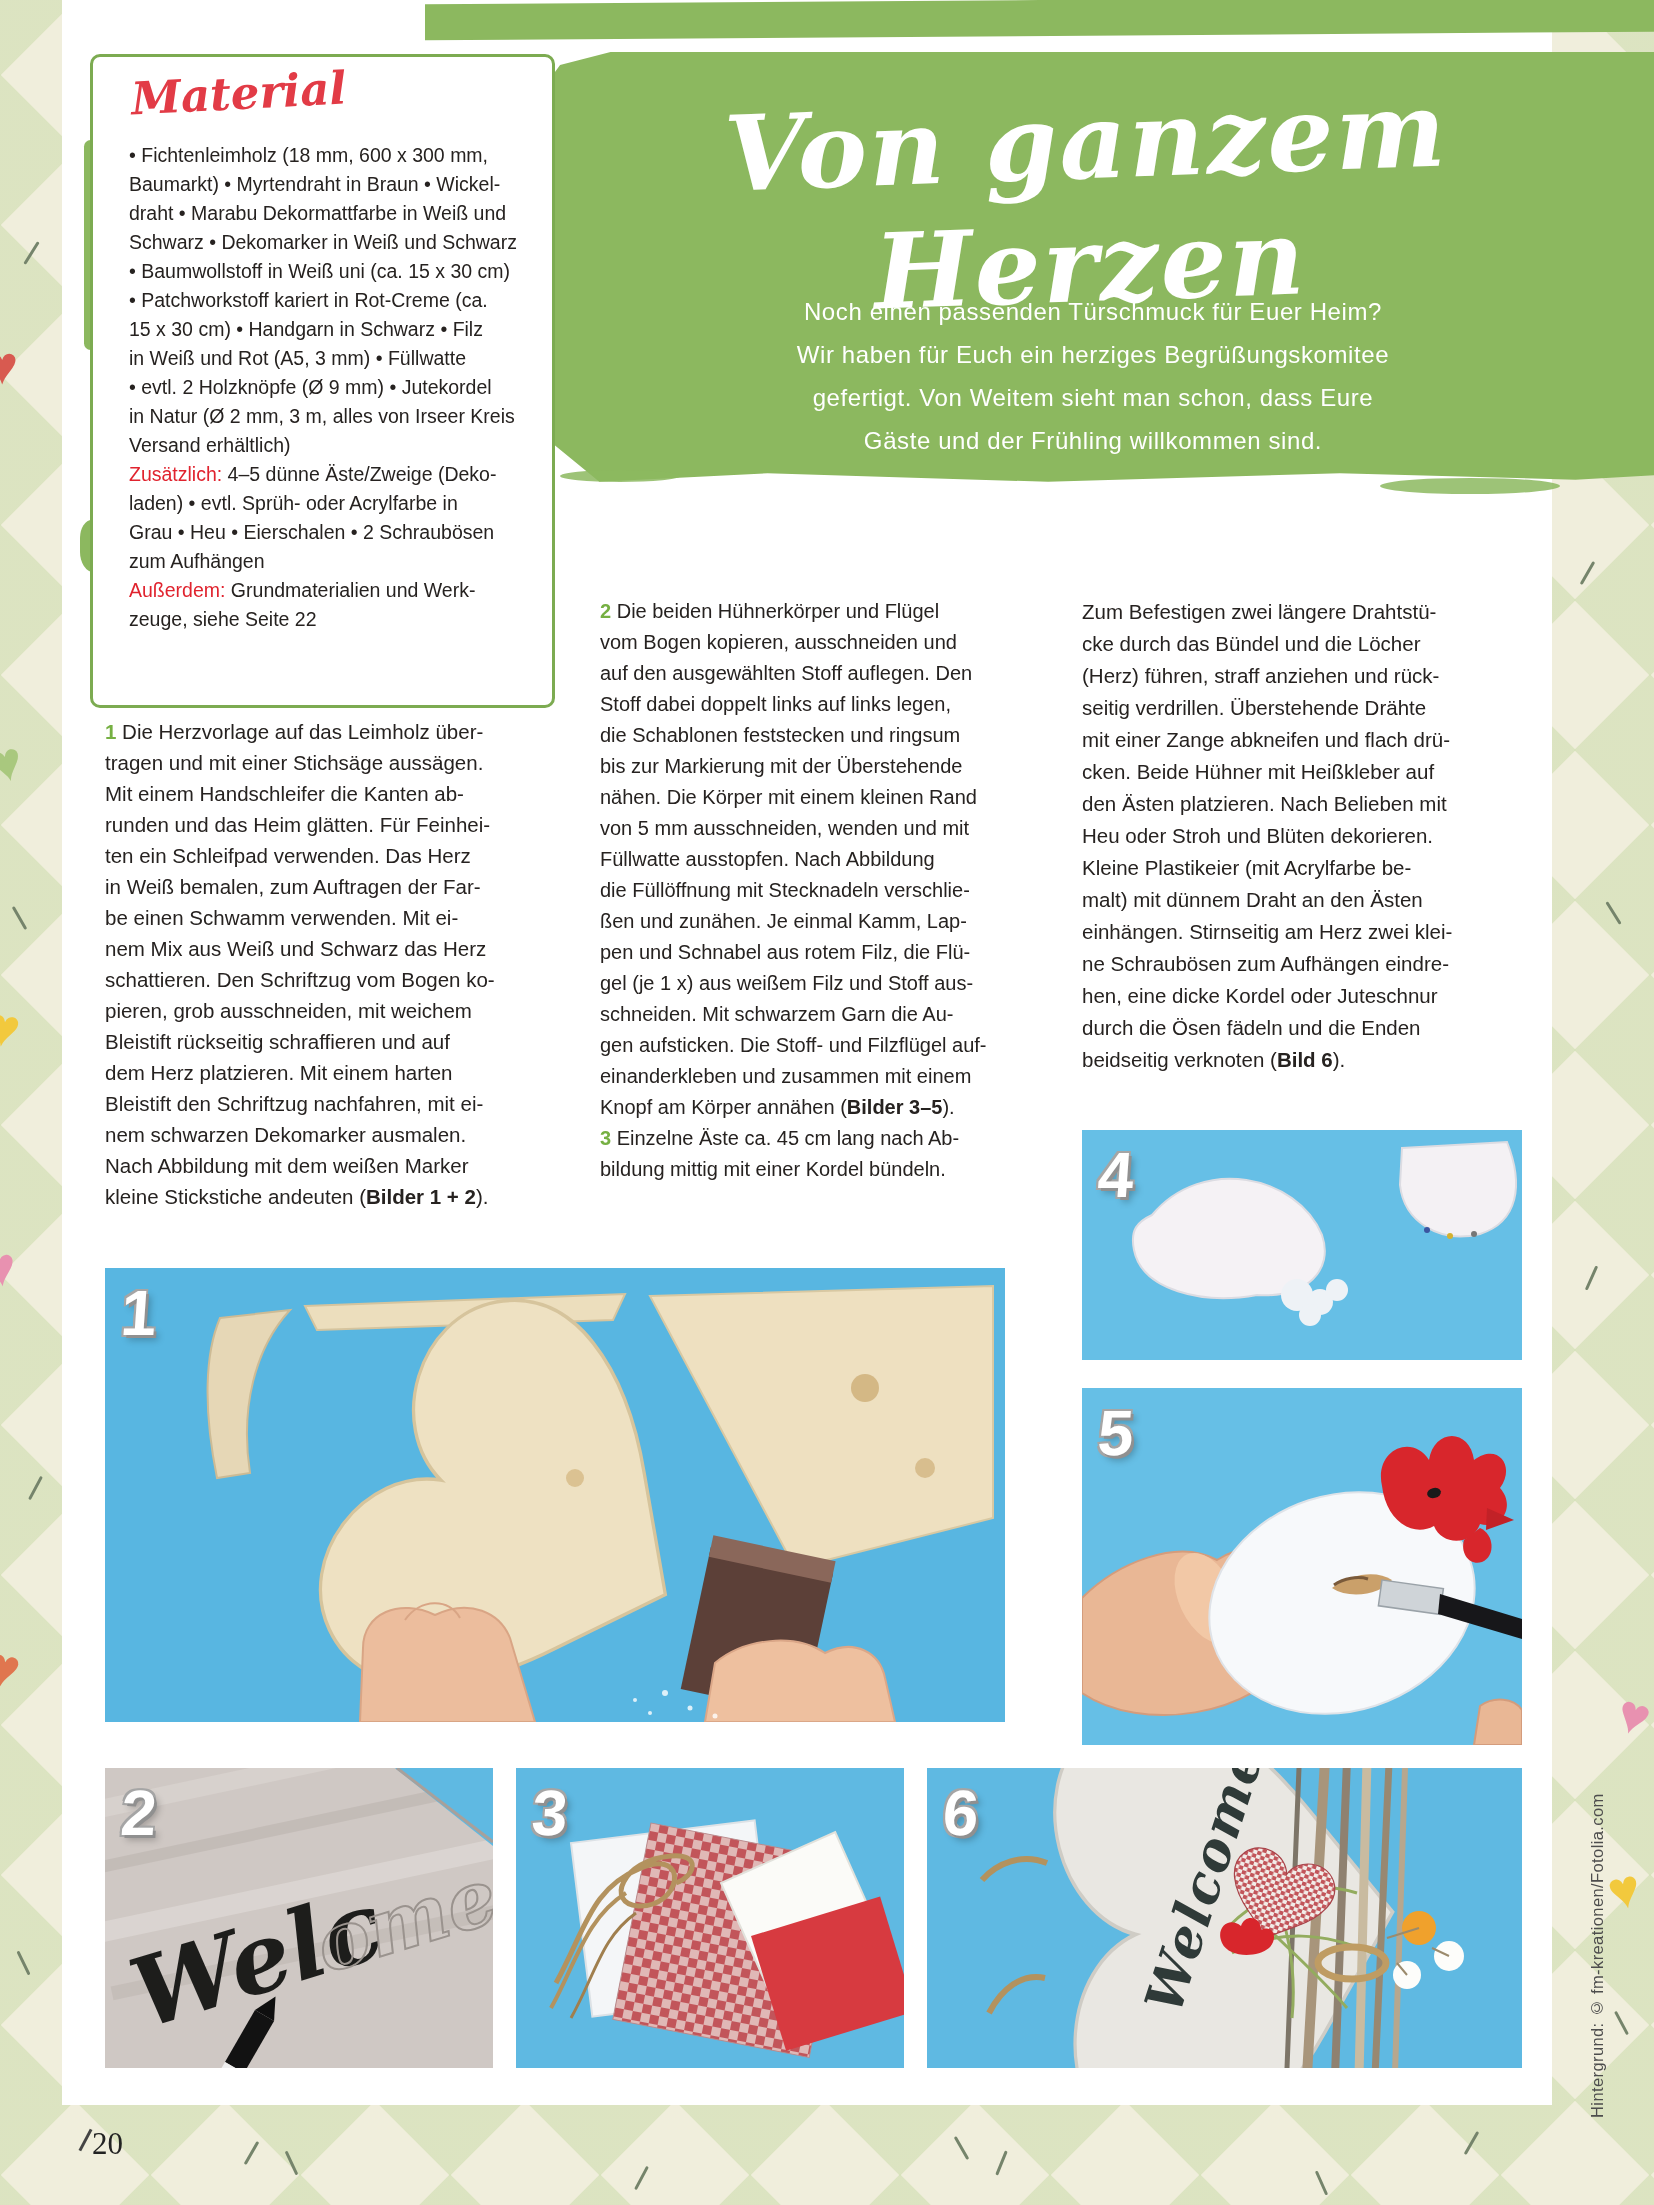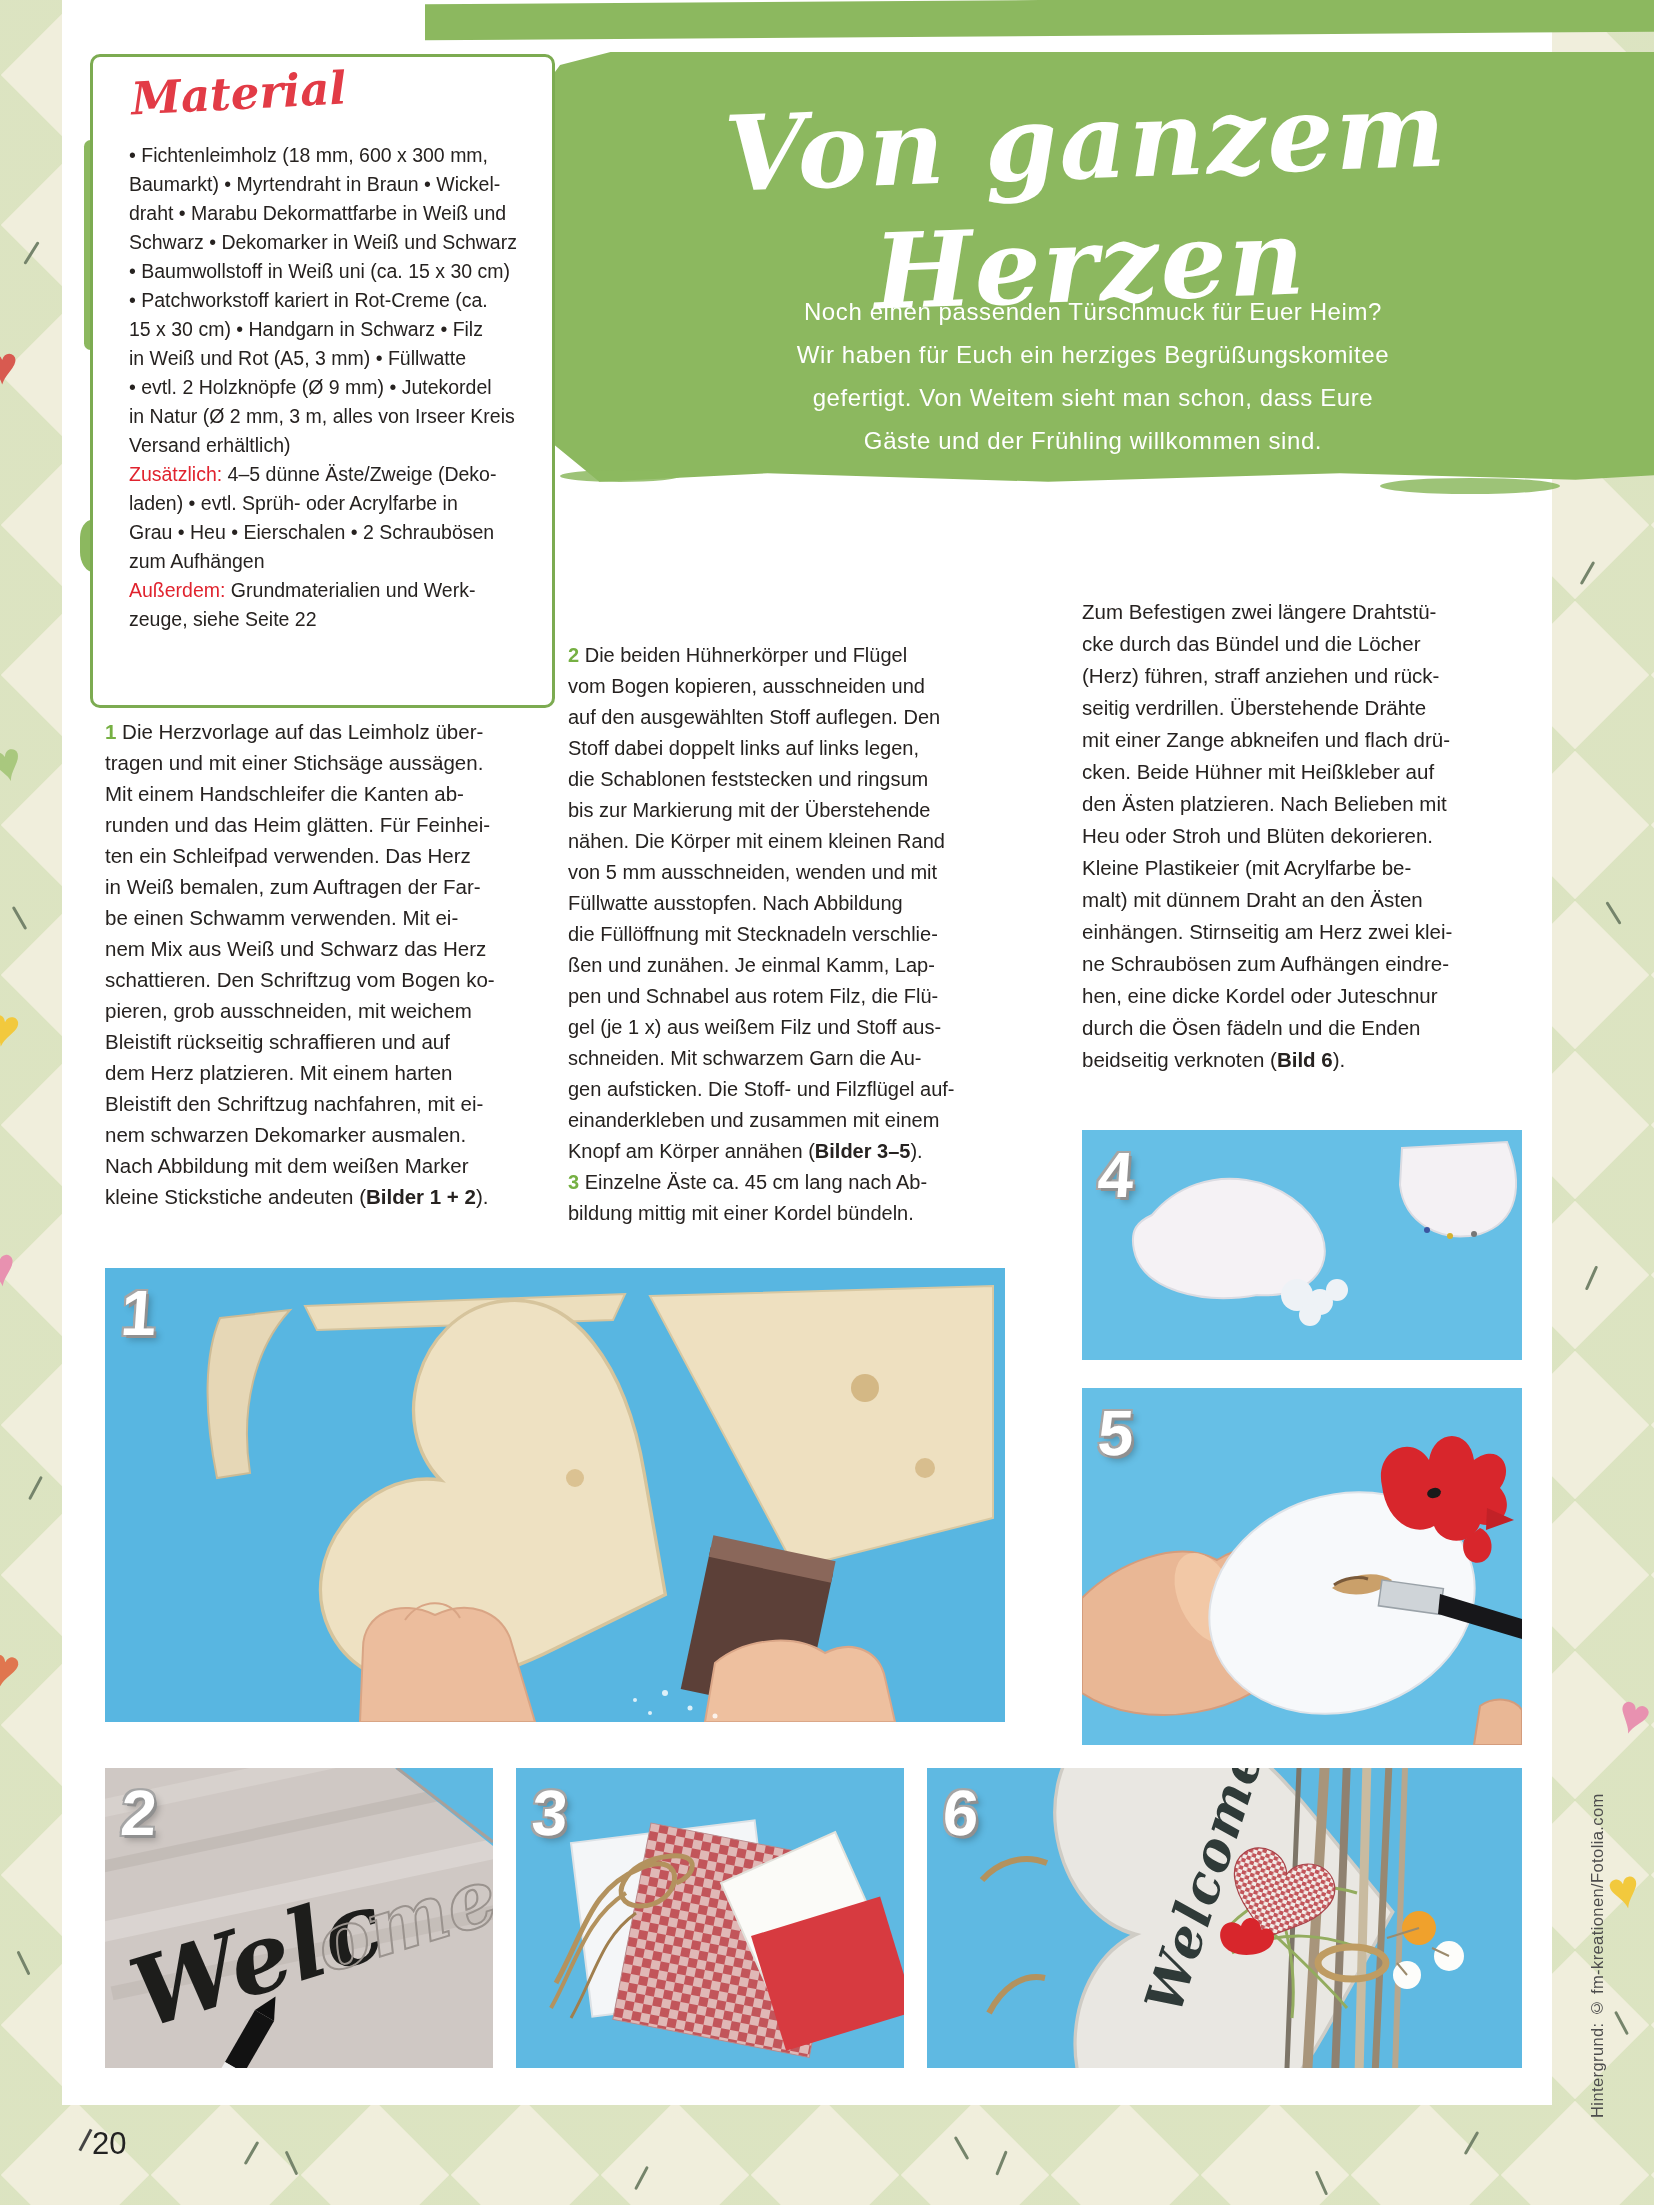--- a/index.html
+++ b/index.html
@@ -26,21 +26,21 @@
     border:3px solid #7cab51;border-radius:10px;}
   .material-title{position:absolute;left:38px;top:10px;color:#e23b46;
     font-family:"DejaVu Serif",serif;font-style:italic;font-weight:bold;font-size:45px;transform:rotate(-3deg);}
   .material-lines{position:absolute;left:36px;top:84px;width:405px;color:#262220;font-size:19.5px;line-height:29px;}
   .material-lines .tl{white-space:nowrap;}
   .green-mark{position:absolute;background:#8cb85f;border-radius:8px;}
   
   .col{position:absolute;color:#262220;font-size:20.5px;line-height:31px;}
   .col .tl{white-space:nowrap;}
   #col1{left:105px;top:716px;width:446px;}
-  #col2{left:568px;top:596px;width:443px;font-size:20px;margin-top:44px;}
+  #col2{left:600px;top:596px;width:443px;font-size:20px;}
   #col3{left:1082px;top:596px;width:440px;line-height:32px;}
   .sn{color:#76b043;font-weight:bold;}
   .lr{color:#e0232e;font-weight:normal;margin-top:17px;}
   .bb{font-weight:bold;}
   
   .photo{position:absolute;overflow:hidden;}
   .photo svg{display:block;}
   .photo-num{position:absolute;left:16px;top:8px;color:#ffffff;font-weight:bold;font-size:64px;
     font-family:"Liberation Sans",sans-serif;transform:skewX(-4deg);
     text-shadow:3px 3px 0 #909090,-2px -2px 0 #a5a5a5,2px -2px 0 #a5a5a5,-2px 2px 0 #a5a5a5,5px 5px 7px rgba(0,0,0,.25);}
@@ -48,21 +48,21 @@
   #photo4{left:1082px;top:1130px;width:440px;height:230px;}
   #photo5{left:1082px;top:1388px;width:440px;height:357px;}
   #photo2{left:105px;top:1768px;width:388px;height:300px;}
   #photo3{left:516px;top:1768px;width:388px;height:300px;}
   #photo6{left:927px;top:1768px;width:595px;height:300px;}
   
   .heart{position:absolute;font-size:54px;line-height:1;}
   .dash{position:absolute;width:3px;height:26px;background:#75846b;border-radius:2px;}
   .credit{position:absolute;left:1588px;top:1678px;height:440px;writing-mode:vertical-rl;transform:rotate(180deg);
     font-size:16.5px;color:#4d4d4d;letter-spacing:.4px;}
-  .page-num{position:absolute;left:92px;top:2126px;font-size:31px;color:#222;}
+  .page-num{position:absolute;left:92px;top:2126px;font-size:31px;color:#222;font-family:Liberation Serif, serif;}
   .page-num-slash{position:absolute;left:84px;top:2128px;width:3px;height:24px;background:#444;transform:rotate(28deg);}
 </style>
 </head>
 <body>
 
 <div id="page">
   <div class="white-page"></div>
 
   <div class="banner-strip"></div>
   <div class="banner">

